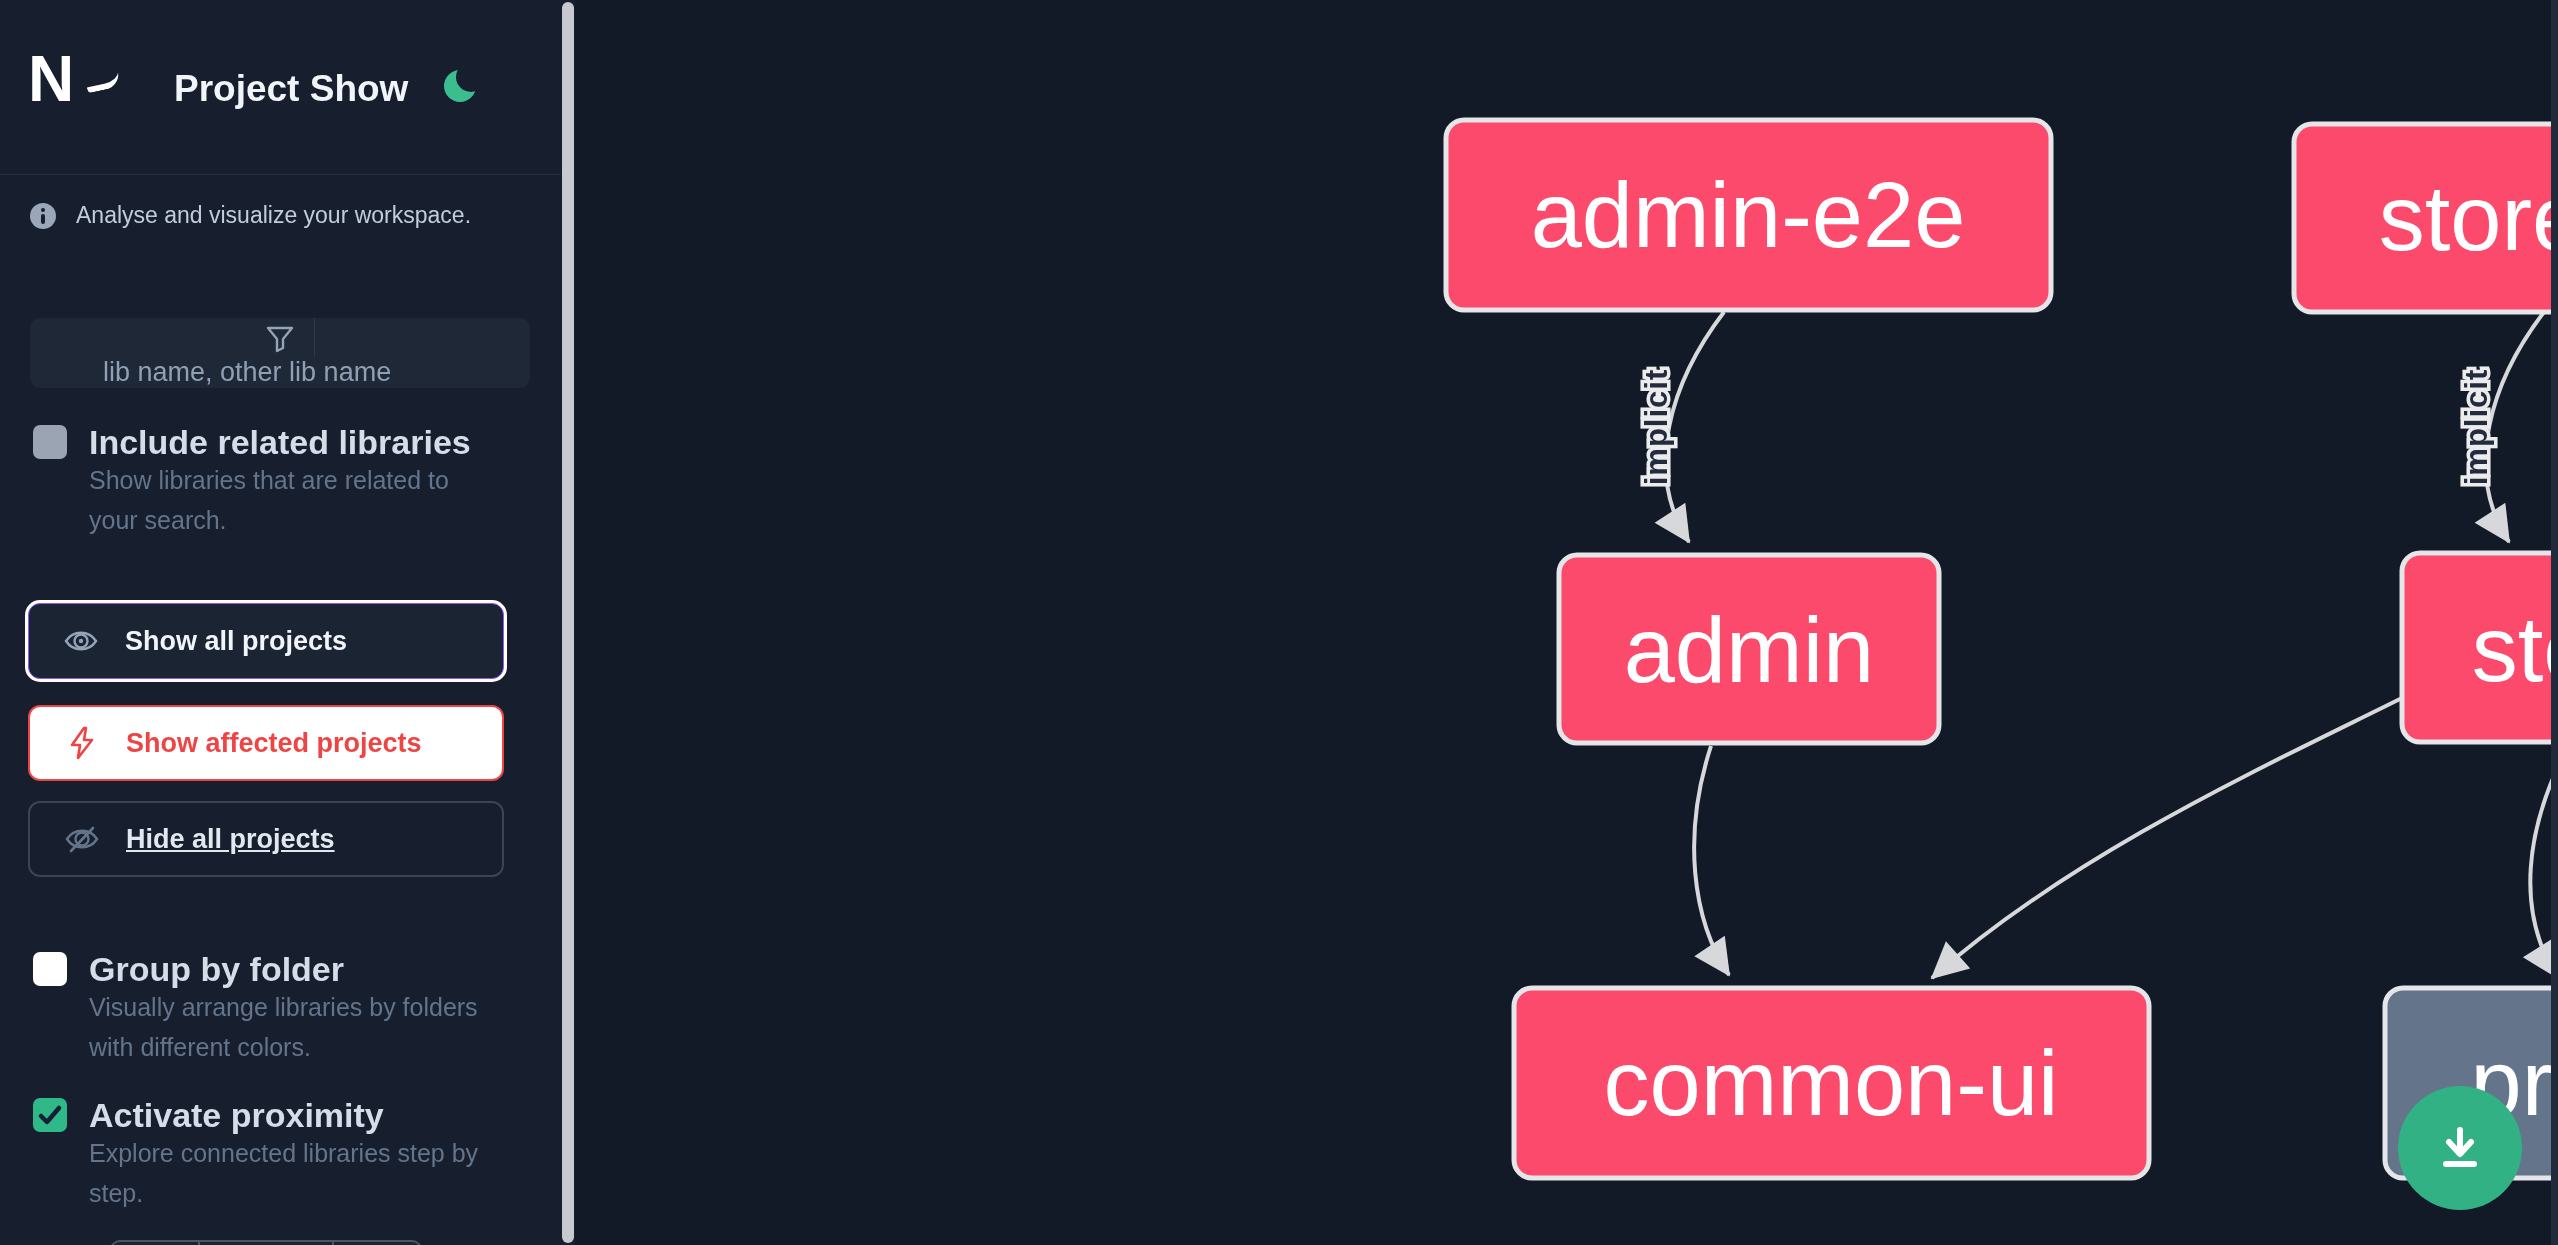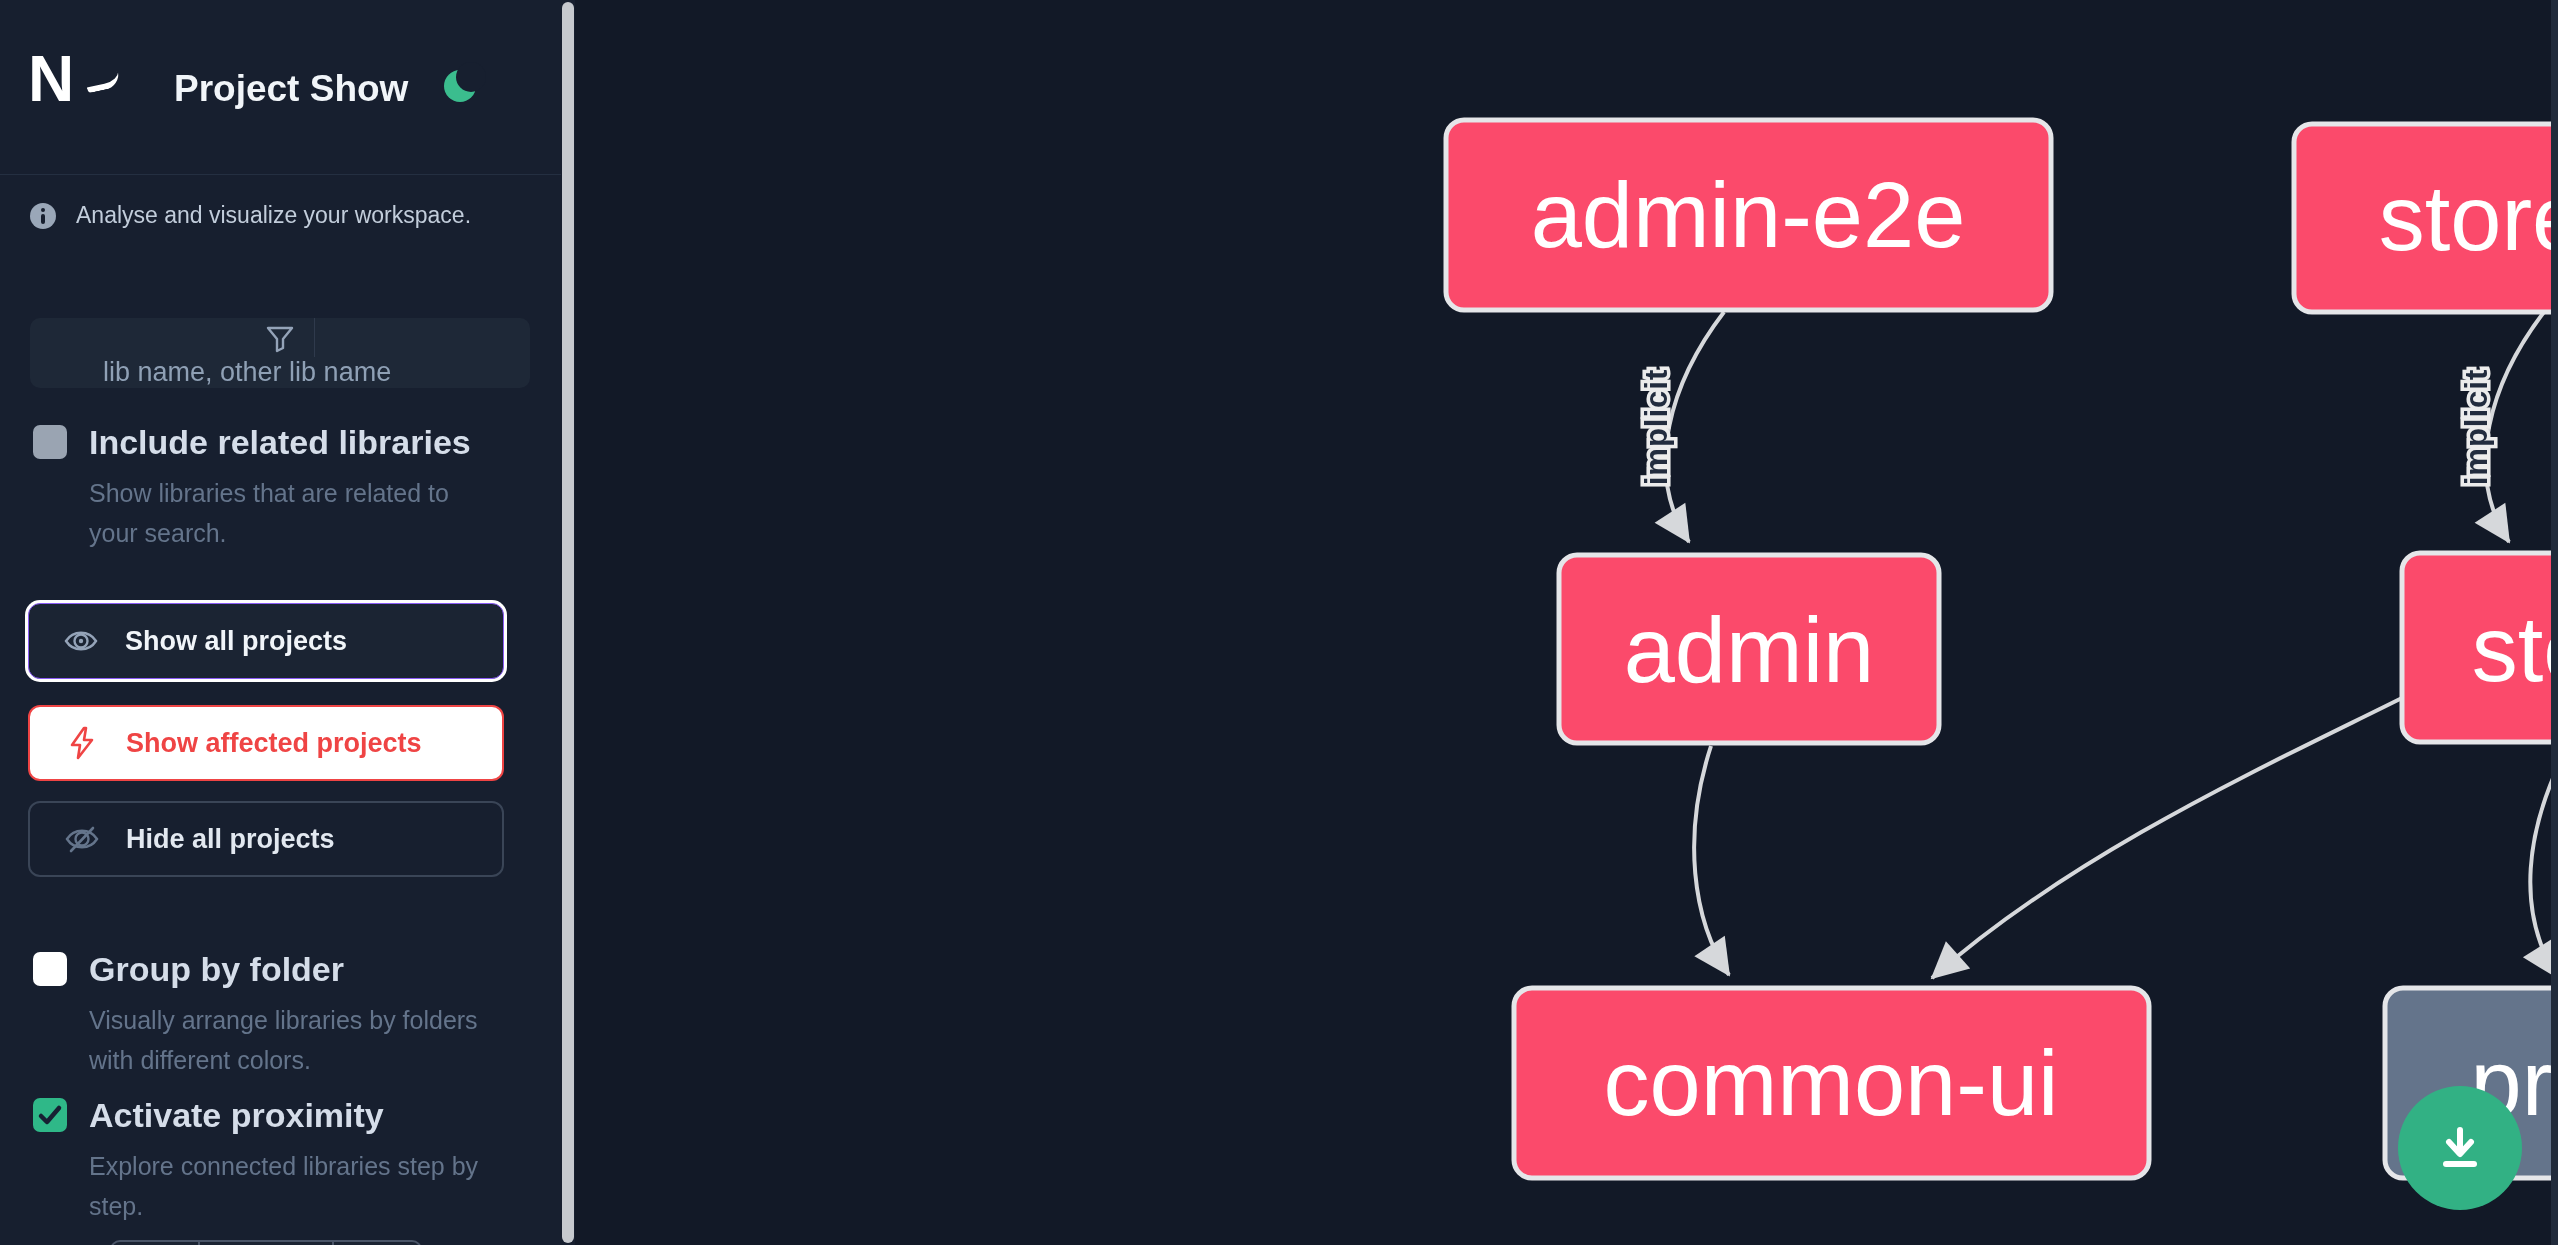--- a/index.html
+++ b/index.html
@@ -61,33 +61,33 @@
   .search-input::placeholder { color:#8fa0b5; opacity:1; }
 
   .opt { position:absolute; left:33px; width:500px; }
   .opt-row { display:flex; align-items:flex-start; }
   .cbx { width:34px; height:34px; border-radius:7px; flex:0 0 auto; position:relative; }
   .cbx-gray { background:#9aa4b2; }
   .cbx-white { background:#ffffff; }
   .cbx-green { background:#2fb888; }
   .opt-label { margin-left:22px; font-size:34px; font-weight:600; color:#d5dde9;
                line-height:34px; }
-  .opt-desc { margin-left:56px; margin-top:14px; width:405px; font-size:25px;
+  .opt-desc { margin-left:56px; margin-top:1px; width:405px; font-size:25px;
               color:#64748b; line-height:40px; }
 
   .btn { position:absolute; left:28px; width:476px; height:76px; border-radius:12px;
          display:flex; align-items:center; background:#1b2433; cursor:pointer; }
   .btn-icon { margin-left:34px; width:36px; height:36px; flex:0 0 auto; }
   .btn-label { margin-left:26px; font-size:27px; font-weight:600; }
   .btn-showall { border:1px solid #8b5cf6; box-shadow:0 0 0 3px #ffffff; }
   .btn-showall .btn-label { color:#f1f5f9; }
   .btn-affected { border:2px solid #ef4444; background:#ffffff; }
   .btn-affected .btn-label { color:#ef4444; }
   .btn-hide { border:2px solid #3a4557; background:#171f2f; }
-  .btn-hide .btn-label { color:#e2e8f0; }
+  .btn-hide .btn-label { color:#e2e8f0;text-decoration:underline; }
 
   .stepper-cut { position:absolute; left:110px; top:1240px; width:312px; height:20px;
                  background:#1b2433; border:2px solid #4a5568; border-bottom:none;
                  border-radius:10px 10px 0 0; }
   .stepper-div { position:absolute; top:0; width:2px; height:20px; background:#4a5568; }
 
   
   .fab { position:absolute; left:2398px; top:1086px; width:124px; height:124px;
          border-radius:50%; background:#32b184; display:flex; align-items:center;
          justify-content:center; cursor:pointer; z-index:4; }

